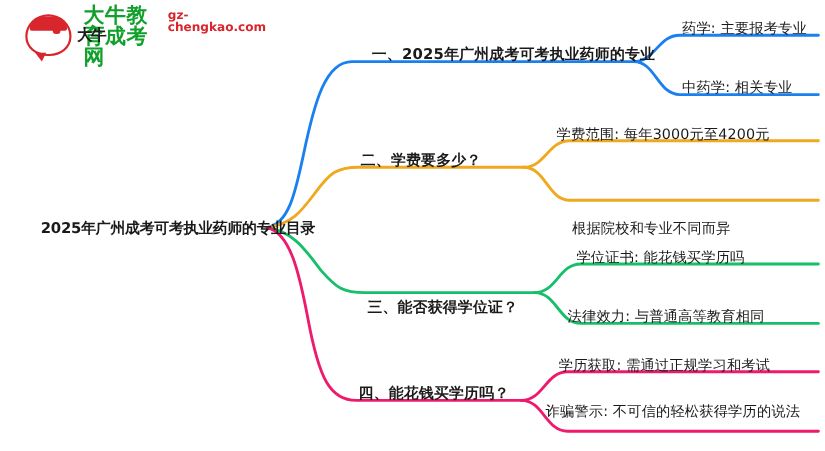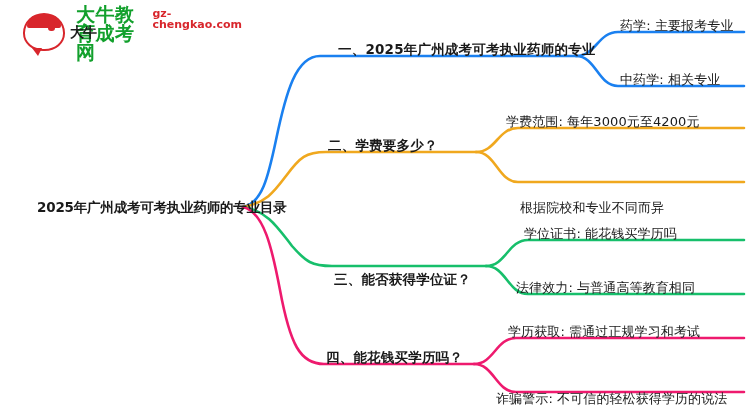--- a/index.html
+++ b/index.html
@@ -184,13 +184,13 @@
 <div class="node branch-node" style="left:328px; top:137px;text-align:center;">二、学费要多少？</div>
 <div class="node leaf-node" style="left:506px; top:113px;">学费范围: 每年3000元至4200元</div>
 <div class="node leaf-node" style="left:520px; top:167px;margin-top:32px;">根据院校和专业不同而异</div>
 
 <div class="node branch-node" style="left:334px; top:251px;margin-top:20px;">三、能否获得学位证？</div>
 <div class="node leaf-node" style="left:524px; top:225px;">学位证书: 能花钱买学历吗</div>
 <div class="node leaf-node" style="left:516px; top:279px;">法律效力: 与普通高等教育相同</div>
 
 <div class="node branch-node" style="left:326px; top:349px;">四、能花钱买学历吗？</div>
 <div class="node leaf-node" style="left:508px; top:323px;text-align:center;">学历获取: 需通过正规学习和考试</div>
-<div class="node leaf-node" style="left:496px; top:390px;">诈骗警示: 不可信的轻松获得学历的说法</div>
+<div class="node leaf-node" style="left:496px; top:365px;">诈骗警示: 不可信的轻松获得学历的说法</div>
 
 </body></html>

